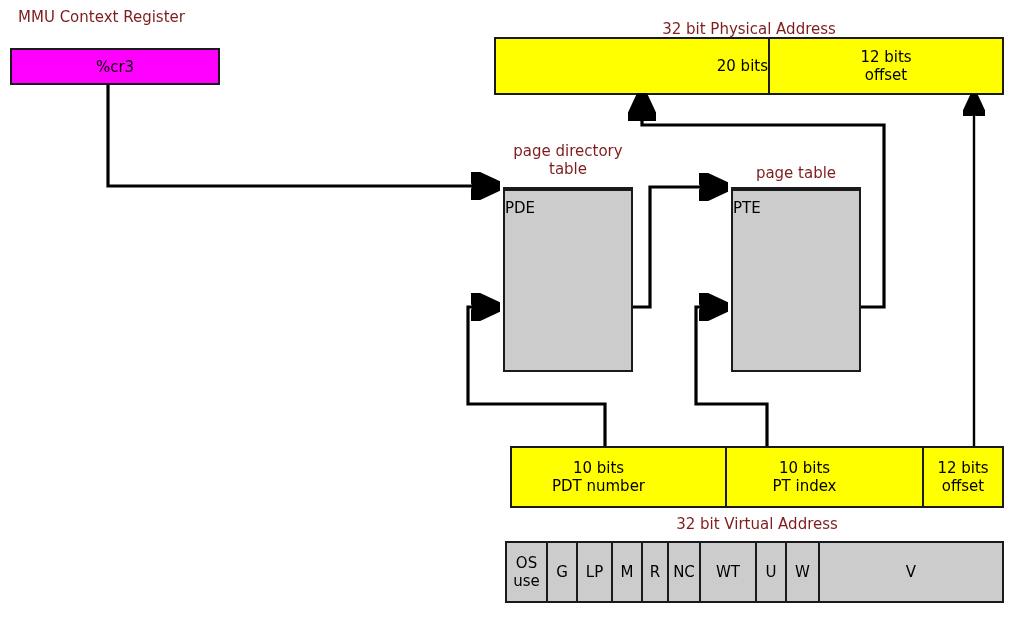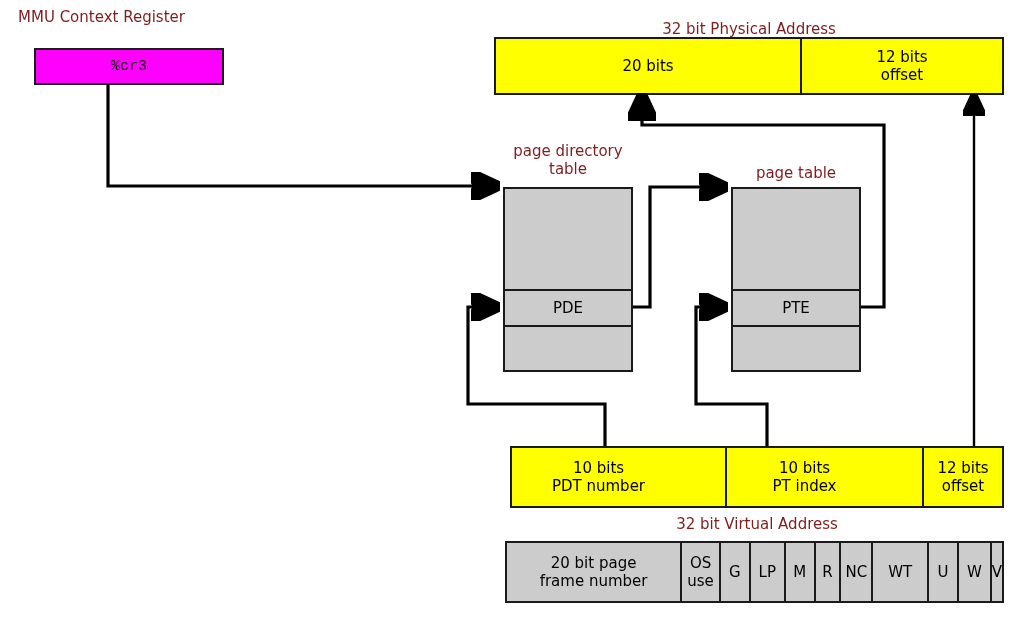--- a/index.html
+++ b/index.html
@@ -48,21 +48,21 @@
   .yellow { background: #ffff00; }
   .gray   { background: #cccccc; }
   .magenta{ background: #ff00ff; }
 
   .vtable {
     position: absolute;
     box-sizing: border-box;
     border: 2px solid #1a1a1a;
     background: #cccccc;
     display: flex;
-    flex-direction: column;
+    flex-direction: row;
   }
   .vrow {
     box-sizing: border-box;
     display: flex;
     align-items: center;
     justify-content: center;
     font-size: 15px;
     color: #000000;
   }
   .vrow + .vrow {
@@ -83,28 +83,28 @@
   }
   svg.wires .thin { stroke-width: 2.4; }
 </style>
 </head>
 <body>
 
 <div id="stage">
 
   <div class="lbl" style="left:18px; top:8px; text-align:left;">MMU Context Register</div>
 
-  <div class="box magenta" style="left:34px; top:48px; width:190px; height:37px;font-family:Liberation Mono, monospace;">
+  <div class="box magenta" style="left:10px; top:48px; width:210px; height:37px;">
     <div class="cell" style="flex:1;">%cr3</div>
   </div>
 
   <div class="lbl" style="left:494px; top:20px; width:510px;">32 bit Physical Address</div>
 
   <div class="box yellow" style="left:494px; top:37px; width:510px; height:58px;">
-    <div class="cell" style="width:304px;">
+    <div class="cell" style="width:272px;align-items:flex-end;">
       <span>20 bits</span>
     </div>
     <div class="cell" style="flex:1;">
       <span>12 bits</span>
       <span>offset</span>
     </div>
   </div>
 
   <div class="lbl" style="left:503px; top:142px; width:130px;">
     <div>page directory</div>
@@ -140,24 +140,20 @@
     </div>
     <div class="cell" style="flex:1;">
       <span>12 bits</span>
       <span>offset</span>
     </div>
   </div>
 
   <div class="lbl" style="left:510px; top:515px; width:494px;">32 bit Virtual Address</div>
 
   <div class="box gray" style="left:505px; top:541px; width:499px; height:62px;">
-    <div class="cell" style="width:174px;">
-      <span>20 bit page</span>
-      <span>frame number</span>
-    </div>
     <div class="cell" style="width:39px;">
       <span>OS</span>
       <span>use</span>
     </div>
     <div class="cell" style="width:30px;">
       <span>G</span>
     </div>
     <div class="cell" style="width:35px;">
       <span>LP</span>
     </div>

